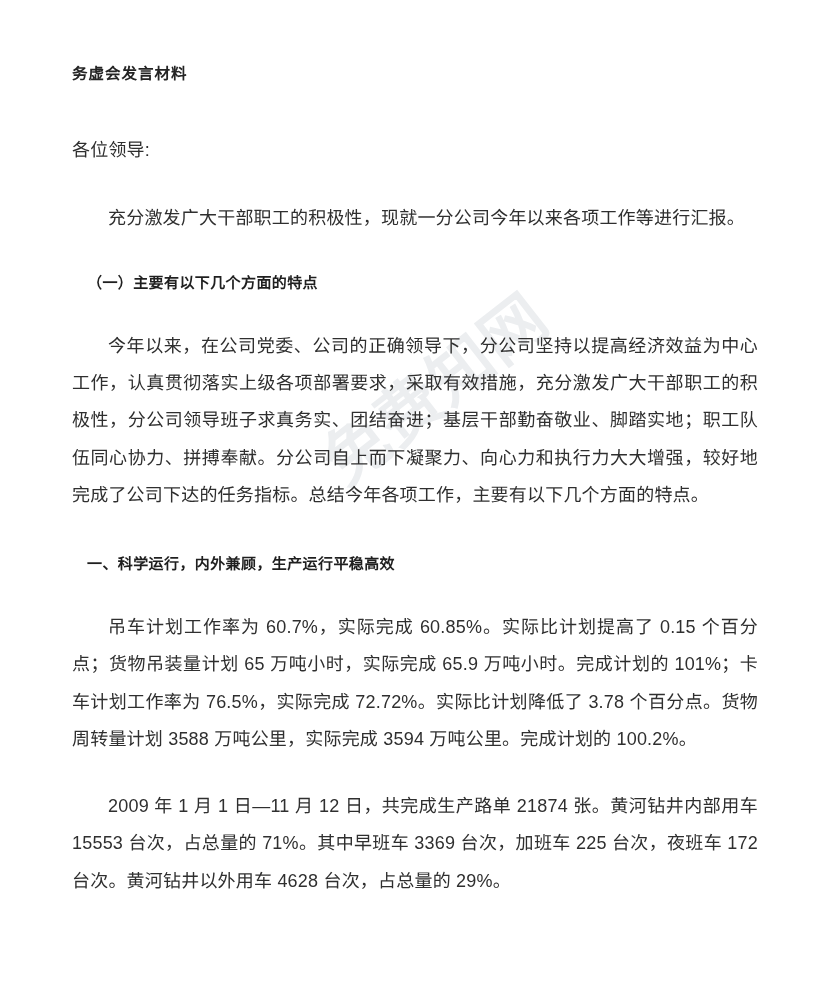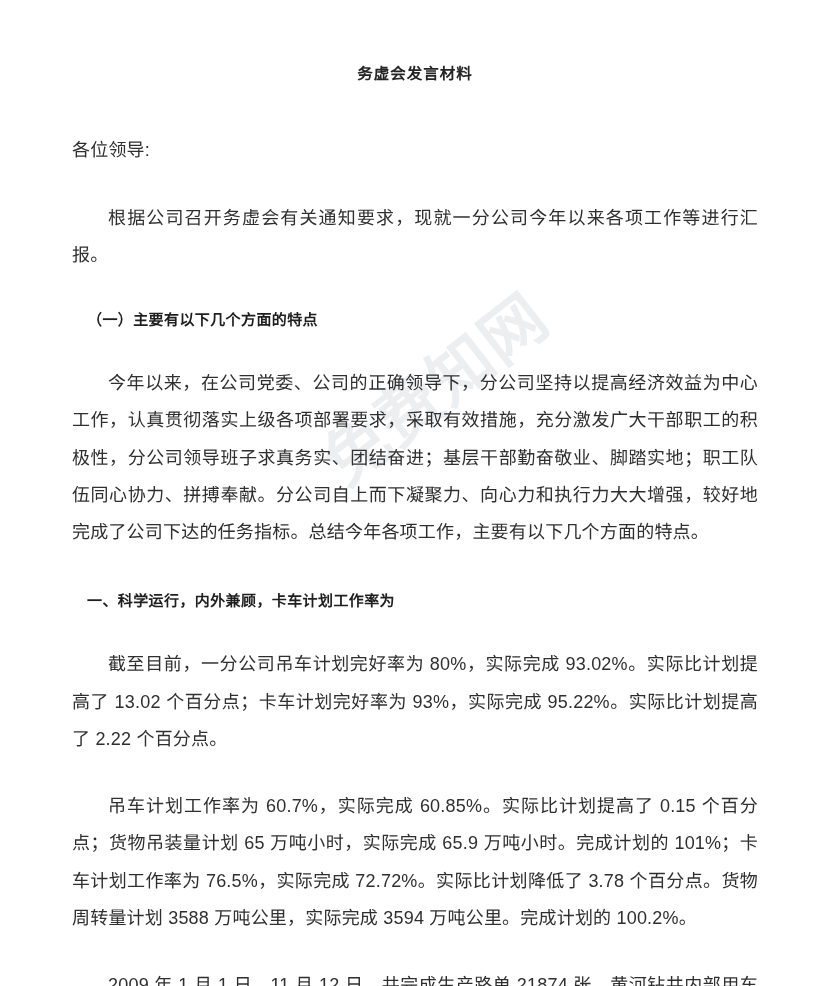--- a/index.html
+++ b/index.html
@@ -51,21 +51,21 @@
   .content {
     position: relative;
     z-index: 1;
     padding: 0 72px;
     box-sizing: border-box;
   }
 
   .doc-title {
     margin: 0;
     padding-top: 62px;
-    text-align: center;
+    text-align: left;
     font-size: 15.5px;
     font-weight: 700;
     letter-spacing: 1px;
     color: #242424;
     line-height: 1.5;
   }
 
   p.para {
     margin: 0;
     font-size: 18px;
@@ -113,28 +113,27 @@
   <div class="watermark">
     <span>免费知网</span>
   </div>
 
   <div class="content">
 
     <h1 class="doc-title">务虚会发言材料</h1>
 
     <p class="para salutation">各位领导:</p>
 
-    <p class="para body-para">根据公司召开务虚会有关通知要求，现就一分公司今年以来各项工作等进行汇报。</p>
+    <p class="para body-para">充分激发广大干部职工的积极性，现就一分公司今年以来各项工作等进行汇报。</p>
 
     <p class="heading">（一）主要有以下几个方面的特点</p>
 
     <p class="para body-para">今年以来，在公司党委、公司的正确领导下，分公司坚持以提高经济效益为中心工作，认真贯彻落实上级各项部署要求，采取有效措施，充分激发广大干部职工的积极性，分公司领导班子求真务实、团结奋进；基层干部勤奋敬业、脚踏实地；职工队伍同心协力、拼搏奉献。分公司自上而下凝聚力、向心力和执行力大大增强，较好地完成了公司下达的任务指标。总结今年各项工作，主要有以下几个方面的特点。</p>
 
-    <p class="heading h-sub">一、科学运行，内外兼顾，卡车计划工作率为</p>
+    <p class="heading h-sub">一、科学运行，内外兼顾，生产运行平稳高效</p>
 
-    <p class="para body-para">截至目前，一分公司吊车计划完好率为 80%，实际完成 93.02%。实际比计划提高了 13.02 个百分点；卡车计划完好率为 93%，实际完成 95.22%。实际比计划提高了 2.22 个百分点。</p>
 
     <p class="para body-para tight">吊车计划工作率为 60.7%，实际完成 60.85%。实际比计划提高了 0.15 个百分点；货物吊装量计划 65 万吨小时，实际完成 65.9 万吨小时。完成计划的 101%；卡车计划工作率为 76.5%，实际完成 72.72%。实际比计划降低了 3.78 个百分点。货物周转量计划 3588 万吨公里，实际完成 3594 万吨公里。完成计划的 100.2%。</p>
 
     <p class="para body-para tight">2009 年 1 月 1 日—11 月 12 日，共完成生产路单 21874 张。黄河钻井内部用车 15553 台次，占总量的 71%。其中早班车 3369 台次，加班车 225 台次，夜班车 172 台次。黄河钻井以外用车 4628 台次，占总量的 29%。</p>
 
   </div>
 </div>
 
 </body></html>

